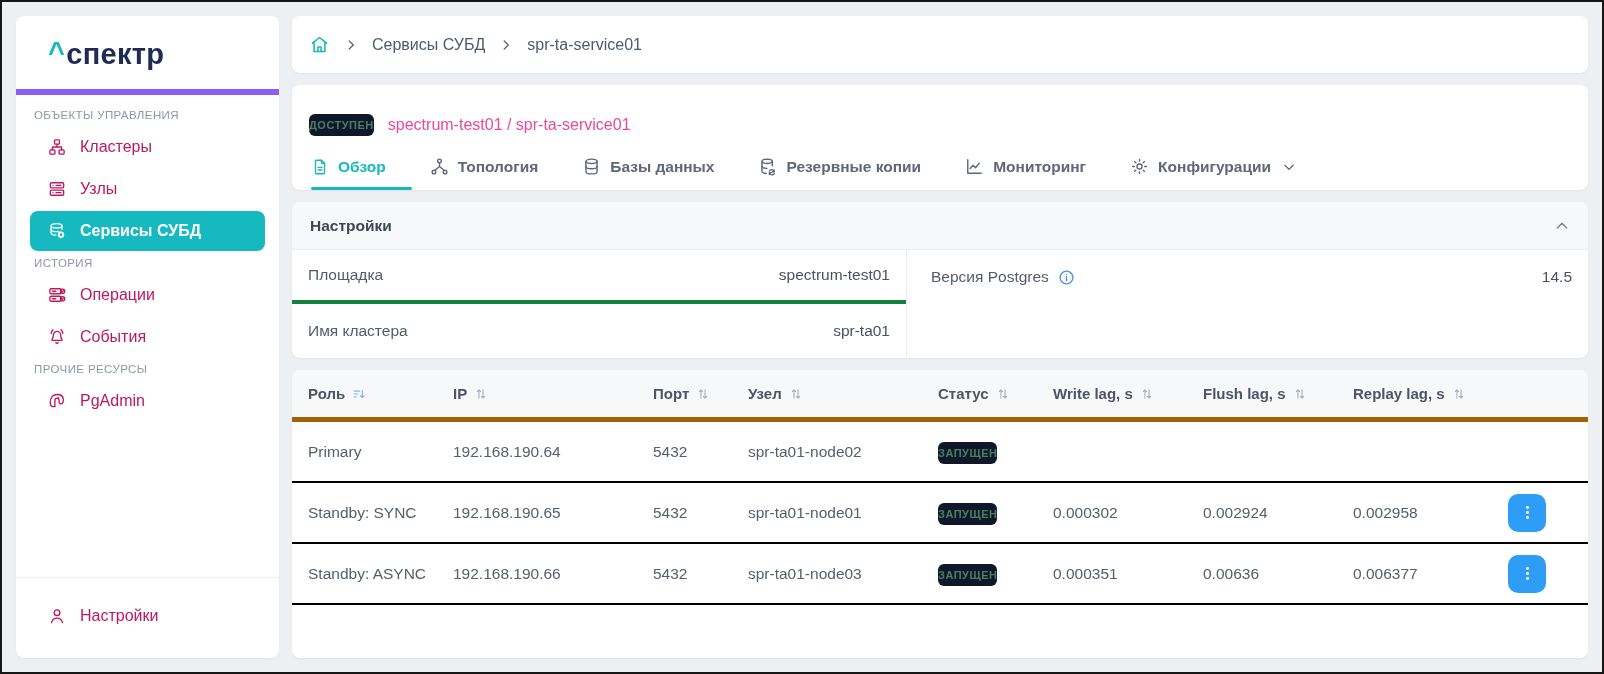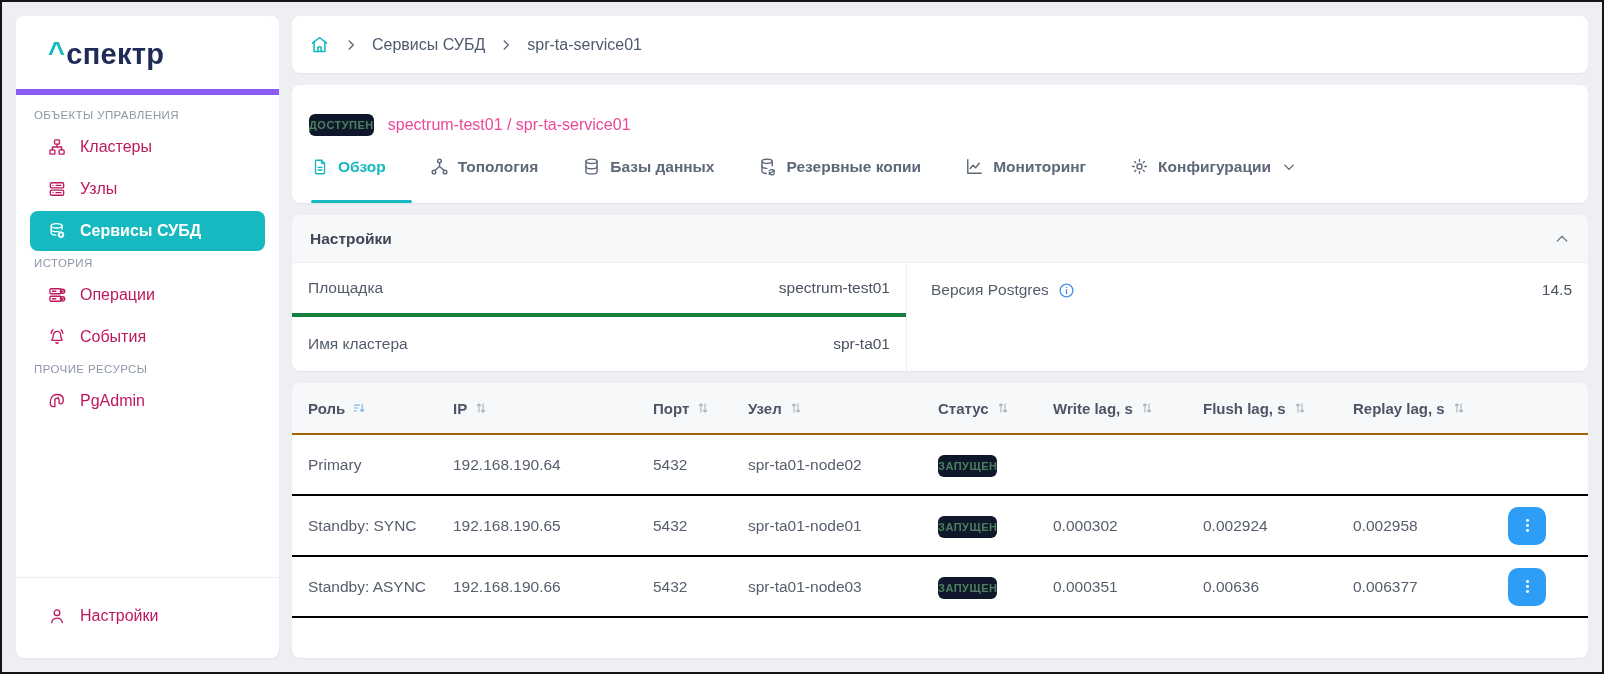--- a/index.html
+++ b/index.html
@@ -41,21 +41,21 @@
   .crumb-sep { width: 14px; height: 14px; display: inline-flex; color: #5f6a7a; }
   .home-btn { width: 21px; height: 21px; display: inline-flex; color: #16b9c0; cursor: pointer; }
 
   
   .head-card { flex: 0 0 auto; padding: 24px 17px 0; }
   .status-row { display: flex; align-items: center; gap: 14px; height: 32px; }
   .badge-green { background: #0f172a; color: #4c7f60; font-size: 11px; font-weight: 700;
                  letter-spacing: .5px; padding: 5px 0; border-radius: 6px; white-space: nowrap; }
   .service-path { font-size: 16px; color: #ec4899; font-weight: 500; }
   .tabs { display: flex; gap: 44px; margin-top: 16px; padding: 0 2px; }
-  .tab { display: flex; align-items: center; gap: 9px; padding-bottom: 27px; position: relative;
+  .tab { display: flex; align-items: center; gap: 9px; padding-bottom: 14px; position: relative;
          color: #5d6878; font-weight: 700; font-size: 15.5px; cursor: pointer; white-space: nowrap; }
   .tab.active { color: #16b9c0; }
   .tab.active::after { content: ""; position: absolute; left: 0; right: -26px; bottom: 0;
                        height: 3px; background: #16b9c0; border-radius: 3px; }
   .chev { width: 14px; height: 14px; display: inline-flex; margin-left: 2px; }
 
   
   .settings-card { flex: 0 0 auto; overflow: hidden; }
   .panel-header { display: flex; justify-content: space-between; align-items: center;
                   background: #f7f8fa; height: 48px; padding: 0 18px;
@@ -69,21 +69,21 @@
   .col-right .field-row { padding: 0 16px 0 24px; }
   .col-left .field-row:first-child { border-bottom: 4px solid #15803d; }
   .field-label { color: #535c6b; display: flex; gap: 9px; align-items: center; }
   .field-value { color: #4a5260; }
   .info-btn { width: 17px; height: 17px; display: inline-flex; color: #4a90e2; cursor: pointer; }
 
   
   .table-card { flex: 1; display: flex; flex-direction: column; overflow: hidden; }
   .t-head, .t-row { display: grid; align-items: center; padding: 0 16px;
     grid-template-columns: 145px 200px 95px 190px 115px 150px 150px 150px 1fr; }
-  .t-head { background: #f7f8fa; height: 52px; border-bottom: 2px solid #a16207;
+  .t-head { background: #f7f8fa; height: 52px; border-bottom: 5px solid #a16207;
             border-radius: 8px 8px 0 0; }
   .th { display: flex; align-items: center; gap: 7px; font-weight: 700; color: #4c5566;
         font-size: 15px; cursor: pointer; white-space: nowrap; }
   .sort-ic { width: 14px; height: 14px; display: inline-flex; color: #a8b0bd; }
   .sort-ic.active { color: #7db7e8; }
   .t-row { height: 61px; border-bottom: 2px solid #000000; color: #565e6c; font-size: 15.5px; }
   .action-cell { display: flex; justify-content: flex-end; padding-right: 26px; }
   .kebab-btn { width: 38px; height: 38px; border-radius: 10px; background: #2e9df5; border: none;
                display: flex; align-items: center; justify-content: center; cursor: pointer; }
   .kebab-btn svg { width: 17px; height: 17px; }

